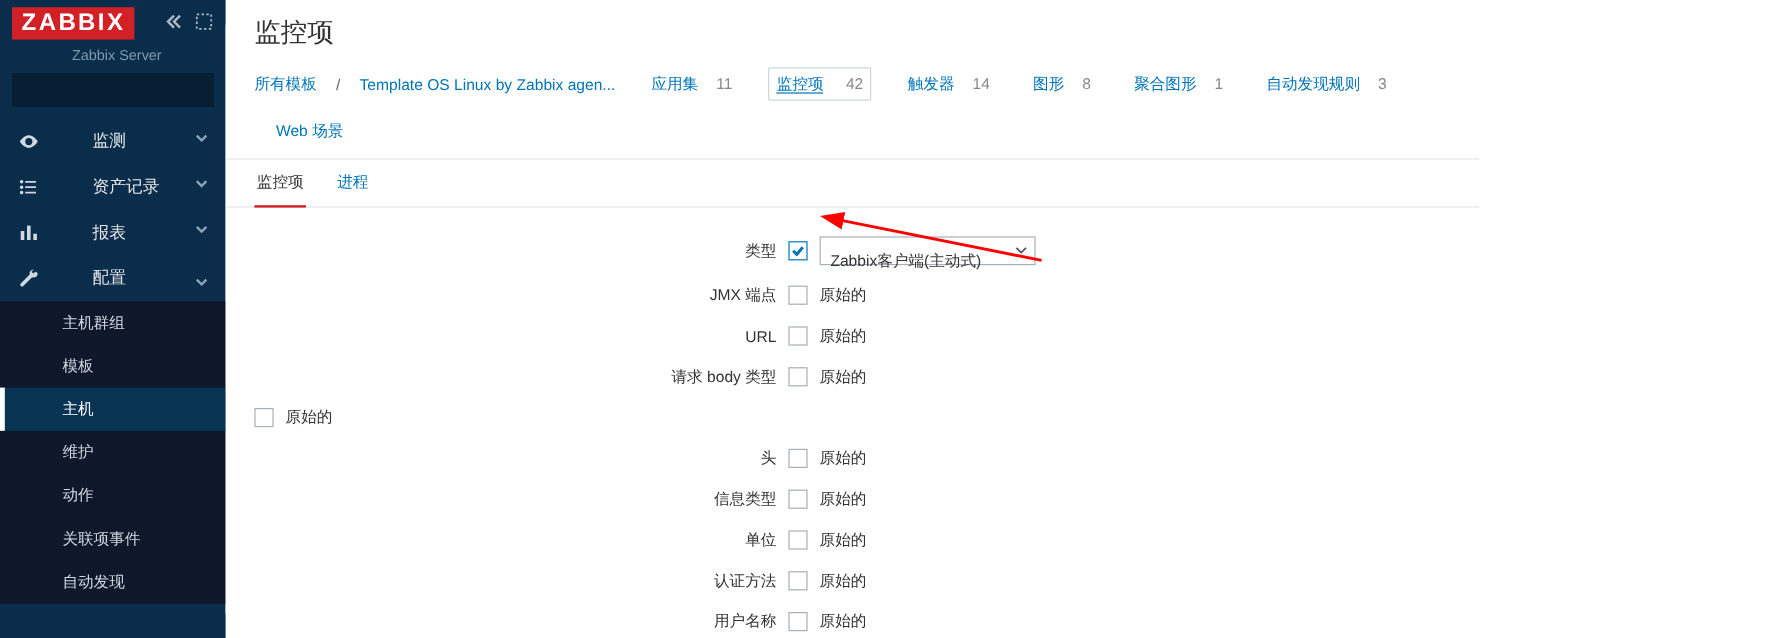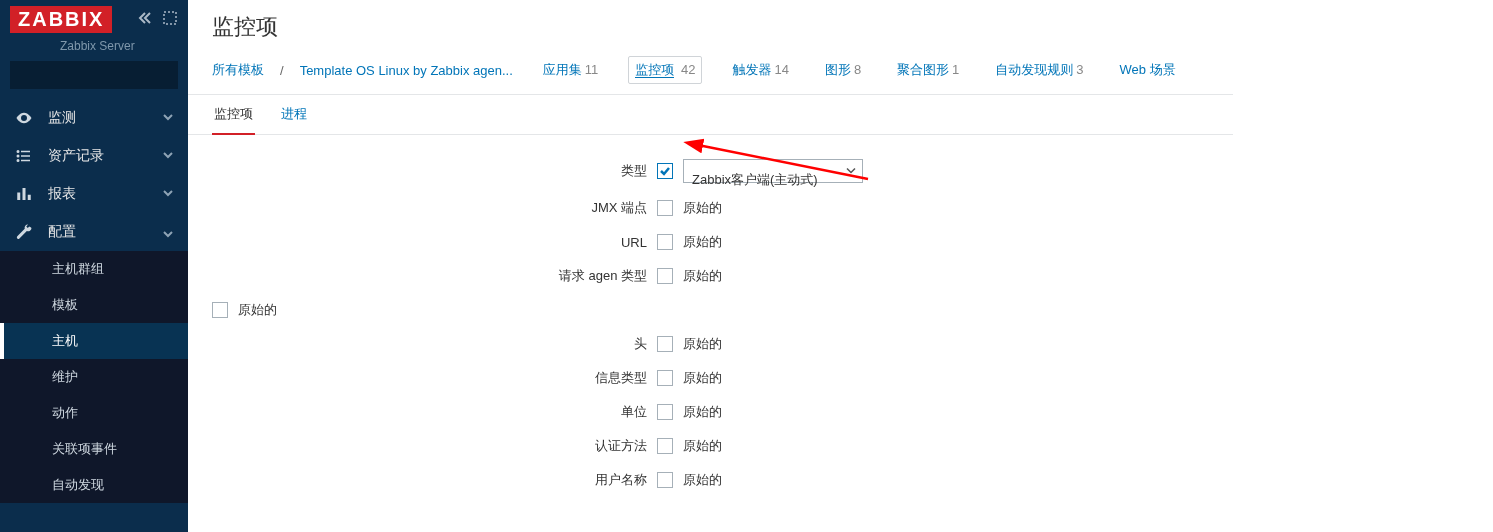--- a/index.html
+++ b/index.html
@@ -11,37 +11,37 @@
   .sb-header { display: flex; align-items: center; padding: 6px 10px 4px 10px; }
   .logo { background: #d22027; color: #fff; font-size: 20px; font-weight: bold; padding: 2px 8px; letter-spacing: 2px; font-family: Arial, sans-serif; }
   .sb-header-icons { margin-left: auto; display: flex; gap: 10px; color: #aab8c6; }
   .sb-header-icons svg { width: 16px; height: 16px; }
   .server-name { color: #7f97ab; font-size: 12px; padding: 2px 12px 8px 12px; margin-left: 48px; }
   .search-wrap { padding: 0 10px 10px 10px; }
   .search-box { display: flex; align-items: center; background: #071e33; border: 1px solid #071e33; height: 28px; padding: 0 8px; }
   .search-input { flex: 1; background: transparent; border: none; color: #fff; outline: none; font-size: 13px; }
   .search-icon { color: #8ea3b5; }
   .nav { list-style: none; }
-  .nav-item { display: flex; align-items: center; padding: 10px 14px; color: #e6e6e6; cursor: pointer; }
+  .nav-item { display: flex; padding: 10px 14px; color: #e6e6e6; cursor: pointer; gap: 29px; }
   .nav-item .nav-icon { width: 20px; display: flex; align-items: center; justify-content: center; margin-right: 14px; color: #cfd8e0; }
   .nav-item .nav-label { flex: 1; font-size: 14px; }
   .nav-item .chev { color: #8ea3b5; }
   .nav-item.expanded .chev { transform: rotate(180deg); }
   .subnav { list-style: none; background: #0f172a; }
   .subnav-item { padding: 9px 14px 9px 48px; color: #cfd8e0; font-size: 13px; cursor: pointer; border-left: 4px solid transparent; }
   .subnav-item.active { background: #083353; border-left-color: #fff; color: #fff; }
 
   
   .main { flex: 1; background: #fff; overflow: hidden; border-radius: 22px; }
   .page-title { font-size: 22px; font-weight: 400; padding: 12px 24px 8px 24px; color: #333; }
   .crumb-row { display: flex; align-items: center; padding: 6px 24px 10px 24px; flex-wrap: wrap; gap: 12px; }
   .crumb-link { color: #0275b8; text-decoration: none; cursor: pointer; font-size: 13px; }
   .crumb-sep { margin: 0 4px; color: #666; }
   .tab-link { color: #0275b8; cursor: pointer; font-size: 13px; padding: 4px 6px; margin-left: 12px; }
-  .tab-link .cnt { color: #888; margin-left: 3px; }
+  .tab-link .cnt { color: #888; margin-left: 15px; }
   .tab-link.active { background: #fff; border: 1px solid #d0d4d8; border-radius: 2px; }
   .tab-link.active .cnt { color: #888; }
   .tab-link.active .lbl { color: #0275b8; border-bottom: 1px solid #0275b8; }
 
   .subtabs { border-top: 1px solid #e4e6e8; border-bottom: 1px solid #e4e6e8; padding: 0 24px; display: flex; }
   .subtab { padding: 10px 2px; margin-right: 24px; font-size: 13px; color: #0275b8; cursor: pointer; }
   .subtab.active { color: #333; border-bottom: 2px solid #d22027; margin-bottom: -1px; }
 
   .form-area { padding: 24px 24px; position: relative; }
   .form-row { display: flex; align-items: center; margin-bottom: 16px; }
@@ -203,21 +203,21 @@
         <label class="form-label">JMX 端点</label>
         <span class="chk"></span>
         <span class="val-text">原始的</span>
       </div>
       <div class="form-row">
         <label class="form-label">URL</label>
         <span class="chk"></span>
         <span class="val-text">原始的</span>
       </div>
       <div class="form-row">
-        <label class="form-label">请求 agen 类型</label>
+        <label class="form-label">请求 body 类型</label>
         <span class="chk"></span>
         <span class="val-text">原始的</span>
       </div>
       <div class="form-row">
         <span class="chk"></span>
         <span class="val-text">原始的</span>
       </div>
       <div class="form-row">
         <label class="form-label">头</label>
         <span class="chk"></span>

